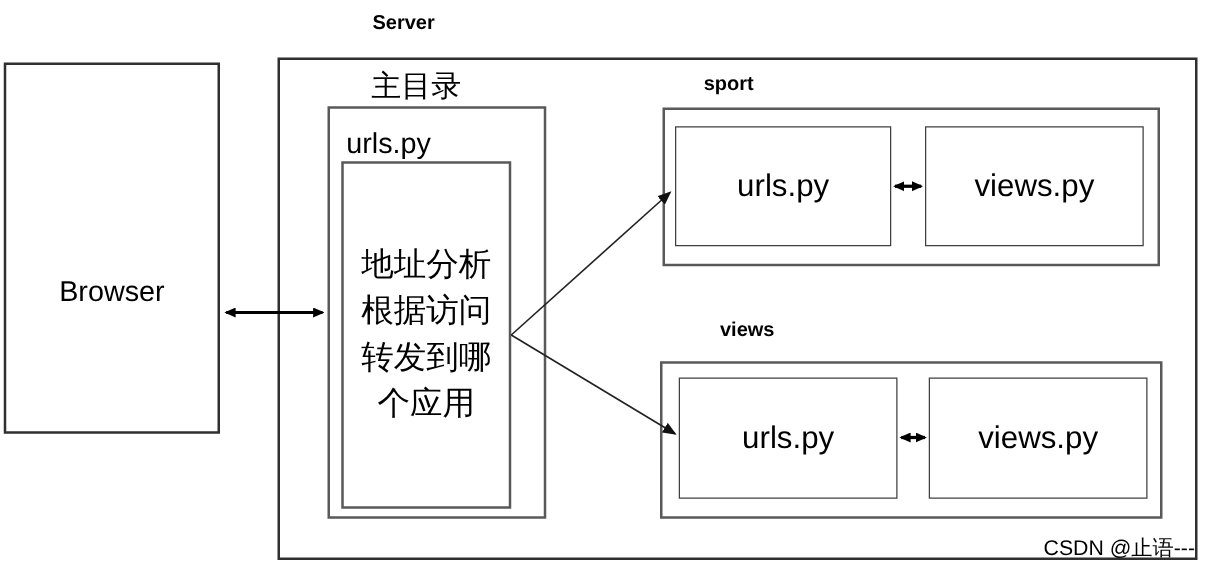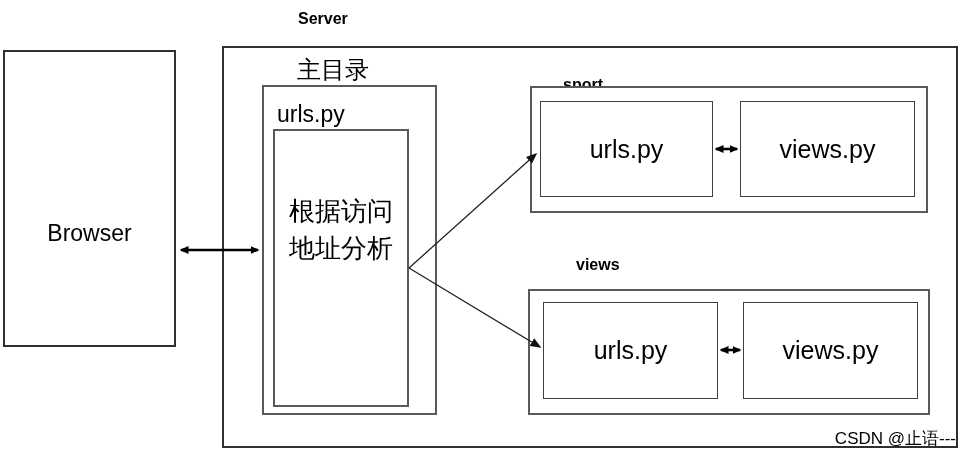--- a/index.html
+++ b/index.html
@@ -83,25 +83,27 @@
 
   <div class="label cjk-label" style="left:260px; top:57px;margin-left:37px;">主目录</div>
 
   <div class="box border-gray" style="left:262px; top:85px; width:175px; height:330px;"></div>
 
   <div class="label file-label" style="left:277px; top:102px;">urls.py</div>
 
   <div class="box border-gray" style="left:273px; top:129px; width:136px; height:278px;"></div>
 
   <div class="router-desc">
+    <div>地址分析</div>
     <div>根据访问</div>
-    <div>地址分析</div>
+    <div>转发到哪</div>
+    <div>个应用</div>
   </div>
 
-  <div class="label title-label" style="left:563px; top:76px;">sport</div>
+  <div class="label title-label" style="left:563px; top:59px;">sport</div>
   <div class="box border-gray" style="left:530px; top:86px; width:398px; height:127px;"></div>
   <div class="box border-thin center-text" style="left:540px; top:101px; width:173px; height:96px;">
     <span>urls.py</span>
   </div>
   <div class="box border-thin center-text" style="left:740px; top:101px; width:175px; height:96px;">
     <span>views.py</span>
   </div>
 
   <div class="label title-label" style="left:576px; top:256px;">views</div>
   <div class="box border-gray" style="left:528px; top:289px; width:402px; height:126px;"></div>

